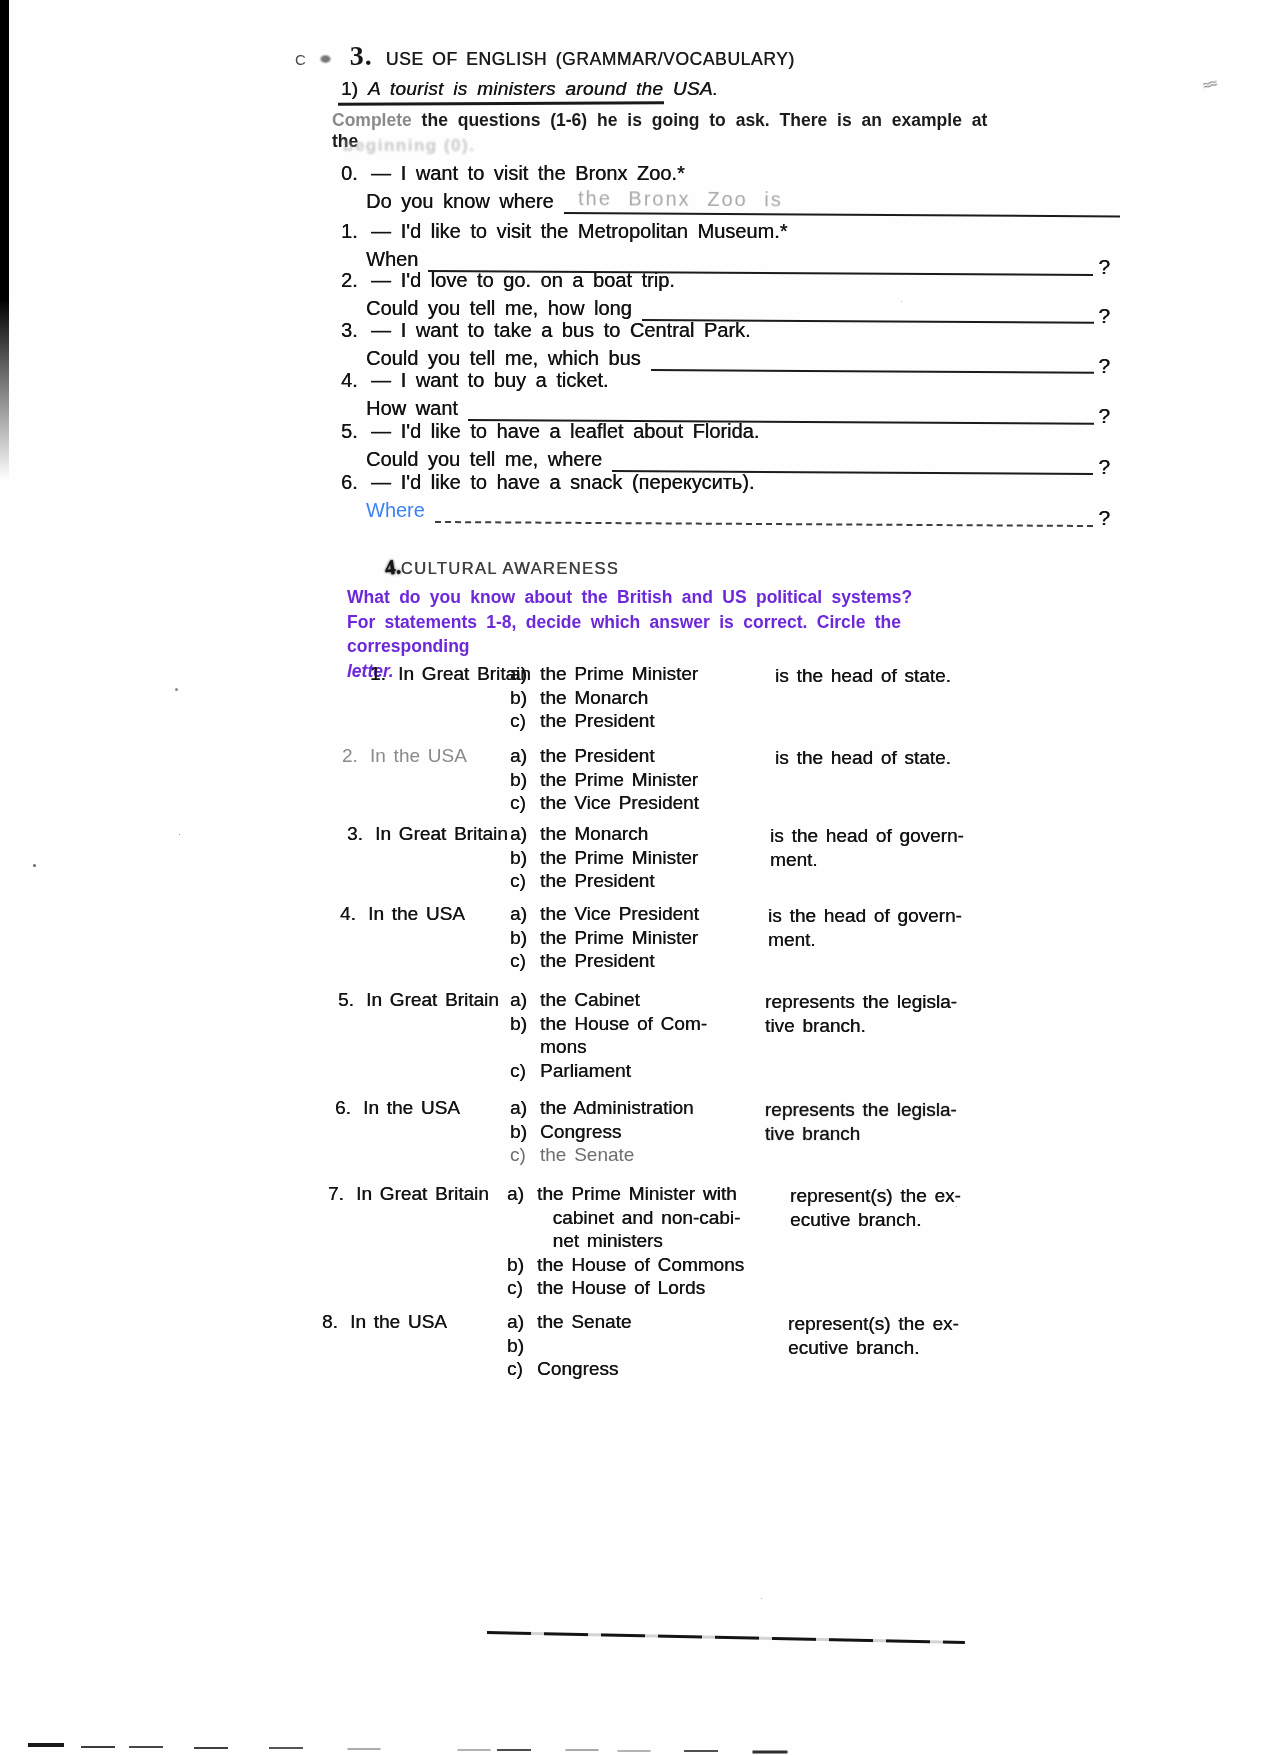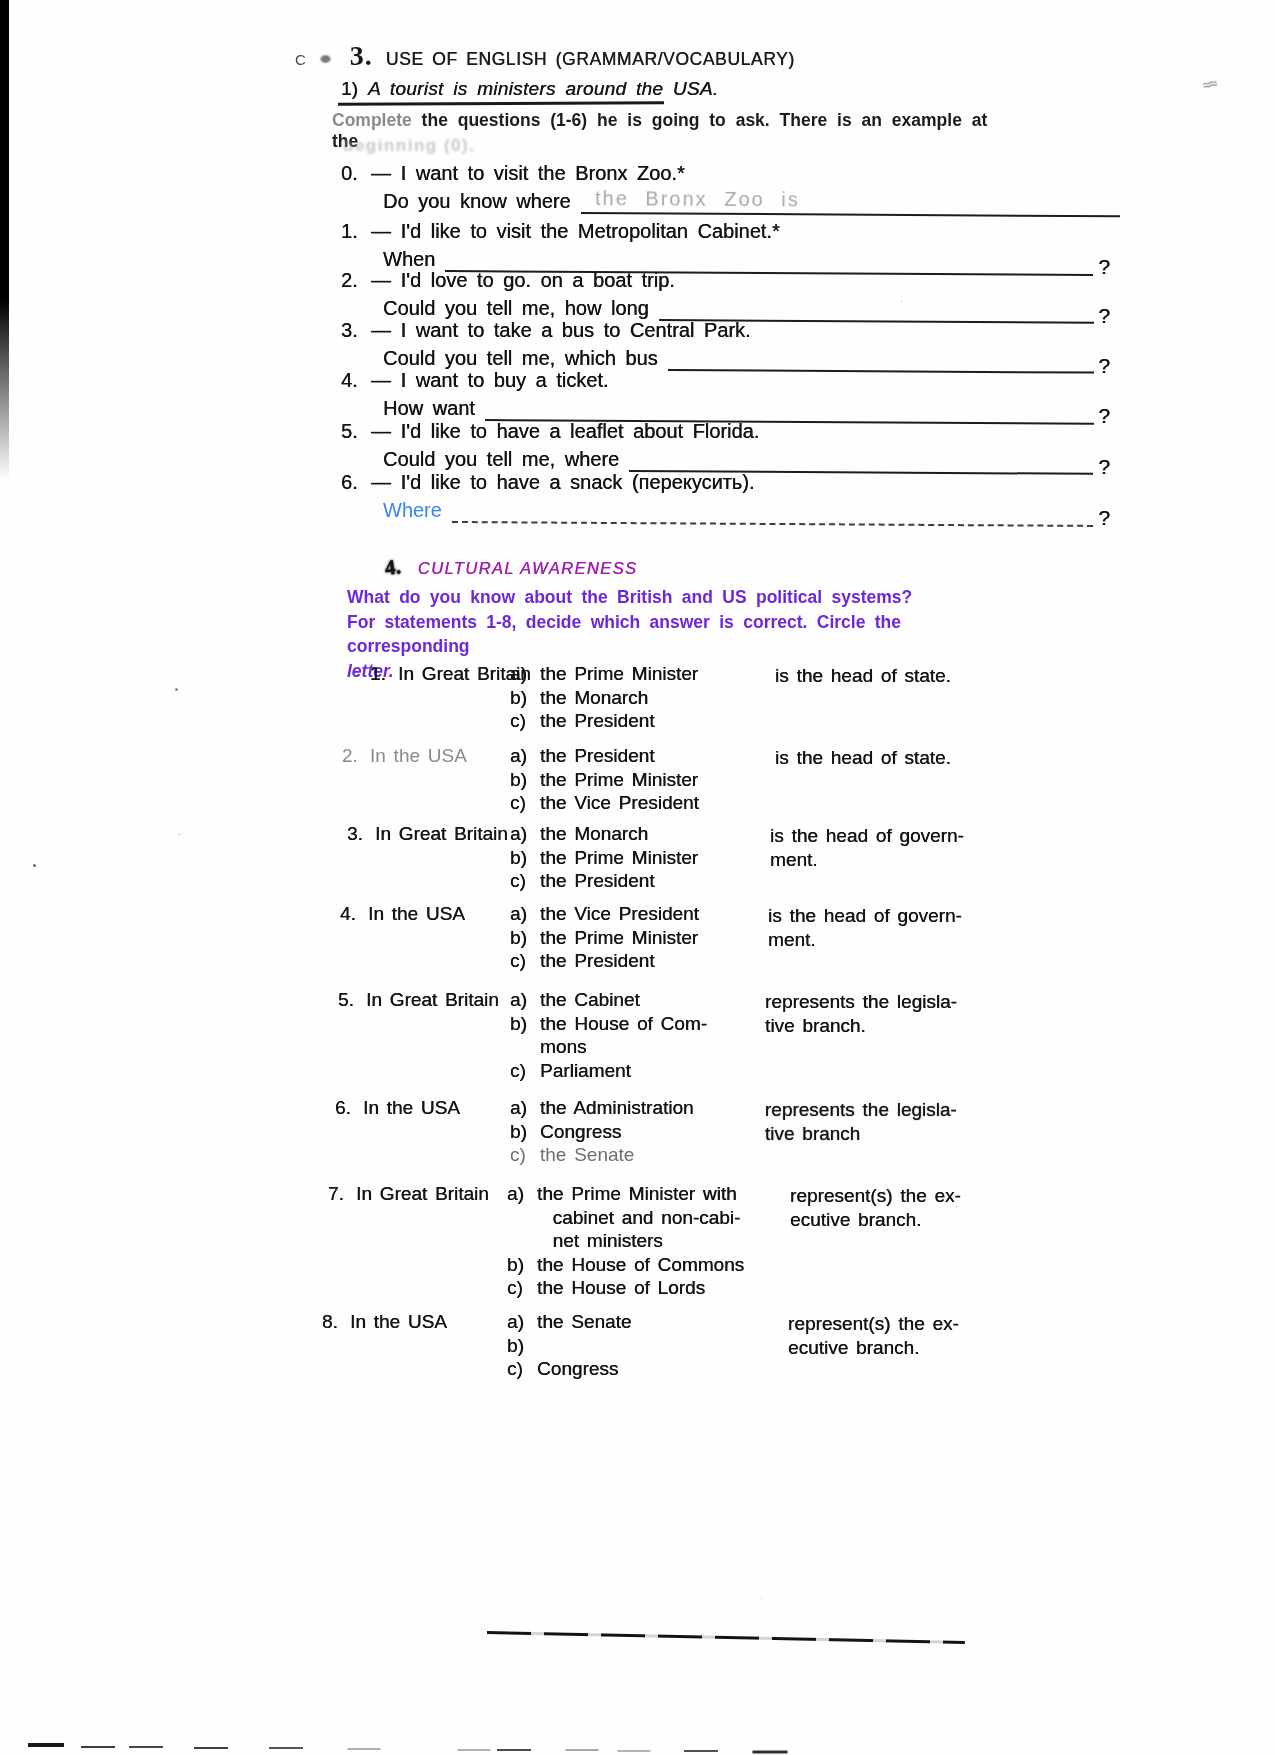--- a/index.html
+++ b/index.html
@@ -44,35 +44,35 @@
   .fadeword { color:#8a8a8a; filter:blur(.45px); }
   .instr2 { position:absolute; left:343px; top:136px; font-size:17px; font-weight:bold; }
   .illegible { color:#9b9b9b; filter:blur(1.15px); opacity:.55; letter-spacing:1.5px; }
 
   
   .s3item { position:absolute; left:341px; width:769px; font-size:20px; line-height:25px;
     word-spacing:4px; color:#131313; }
   .s3item.w0 { width:779px; }
   .l1 { display:flex; }
   .n { width:30px; flex:0 0 30px; }
-  .l2 { display:flex; align-items:flex-end; margin-left:42px; margin-top:2px; }
+  .l2 { display:flex; align-items:flex-end; margin-left:25px; margin-top:2px; }
   .prompt { white-space:pre; padding-right:10px; }
   .fadedtext { color:#3b82f6; filter:blur(.5px); }
   .blank { flex:1; border-bottom:2.2px solid #1c1c1c; height:24px; position:relative;
     transform:rotate(.35deg); transform-origin:left bottom; }
   .blank.dashed { border-bottom:2px dashed #3d3d3d; }
   .answer { position:absolute; left:14px; bottom:1px; white-space:pre;
     color:#a8a8a8; filter:blur(.55px); letter-spacing:2px; word-spacing:9px; }
   .qm { margin-left:5px; position:relative; top:7px; font-size:21px; }
 
   
   .s4head { position:absolute; left:385px; top:555px; display:flex; align-items:baseline; }
   .smudge { font-family:"Liberation Serif", serif; font-size:21px; font-weight:bold; display:inline-block;
     text-shadow:0 0 3px #111, 0 0 1px #000; transform:rotate(-7deg); }
-  .s4title { font-size:16.5px; letter-spacing:1.4px; margin-left:17px; color:#a21caf;font-style:italic; }
+  .s4title { font-size:16.5px; letter-spacing:1.4px; color:#404040; }
 
   .s4intro { position:absolute; left:347px; top:585px; width:670px; font-size:17.5px; font-weight:bold;
     word-spacing:4.5px; line-height:24.5px; color:#6d28d9; }
   .s4intro .ln3 { font-style:italic; }
 
   .s4item { position:absolute; left:0; width:1275px; font-size:19px; line-height:23.5px;
     word-spacing:2.5px; color:#141414; }
   .stem { position:absolute; display:flex; }
   .stem .n4 { width:28px; flex:0 0 28px; }
   .opts { position:absolute; width:258px; }
@@ -124,21 +124,21 @@
       <span class="prompt thick">Do you know where</span>
       <span class="blank">
         <span class="answer">the Bronx Zoo is</span>
       </span>
     </div>
   </div>
 
   <div class="s3item" style="top:219px">
     <div class="l1">
       <span class="n thick">1.</span>
-      <span class="thick">— I'd like to visit the Metropolitan Cabinet.*</span>
+      <span class="thick">— I'd like to visit the Metropolitan Museum.*</span>
     </div>
     <div class="l2">
       <span class="prompt thick">When</span>
       <span class="blank"></span>
       <span class="qm thick">?</span>
     </div>
   </div>
 
   <div class="s3item" style="top:268px">
     <div class="l1">

